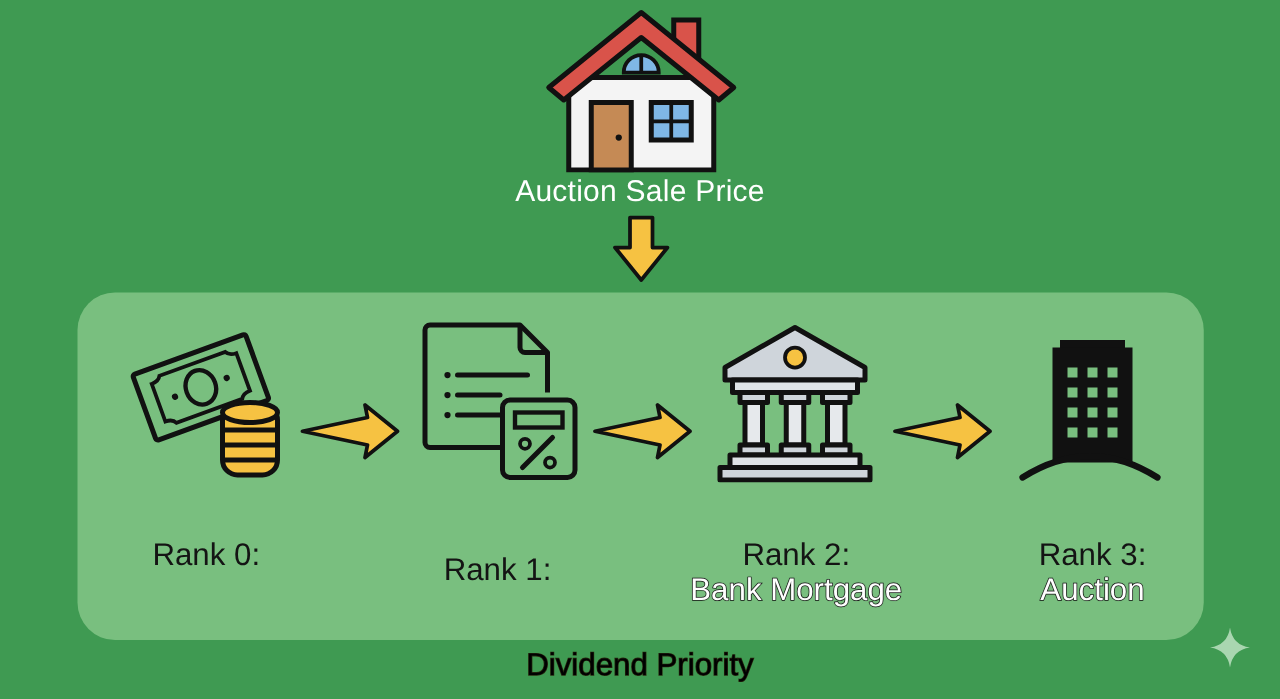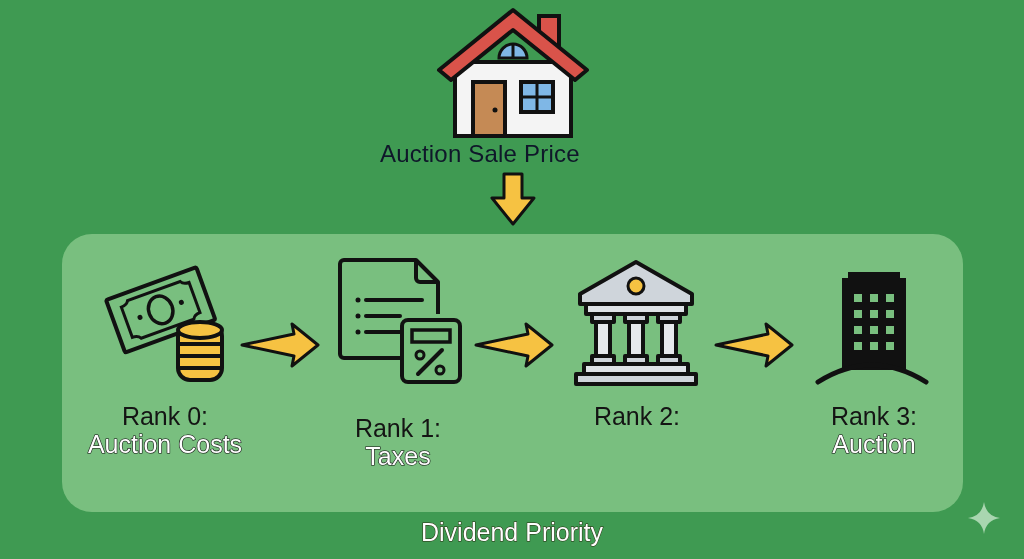--- a/index.html
+++ b/index.html
@@ -5,57 +5,57 @@
   * { box-sizing: border-box; margin: 0; padding: 0; }
   html, body { width: 1024px; height: 559px; overflow: hidden; }
   body {
     background: #3f9a52;
     font-family: "Liberation Sans", "DejaVu Sans", sans-serif;
     position: relative;
   }
   .abs { position: absolute; }
   .house { left: 435px; top: 6px; width: 156px; height: 132px; }
   .top-label {
-    left: 380px; top: 140px; width: 264px; text-align: left;
-    font-size: 24px; color: #0f172a; letter-spacing: 0.2px;
+    left: 380px; top: 140px; width: 264px; text-align: center;
+    font-size: 24px; color: #ffffff; letter-spacing: 0.2px;
   }
   .down-arrow { left: 490px; top: 172px; width: 46px; height: 54px; }
   .panel {
     left: 62px; top: 234px; width: 901px; height: 278px;
     background: #79bf7f; border-radius: 30px;
   }
   .icon-money { left: 104px; top: 258px; width: 124px; height: 126px; }
   .icon-tax { left: 334px; top: 256px; width: 132px; height: 130px; }
   .icon-bank { left: 572px; top: 258px; width: 128px; height: 128px; }
   .icon-building { left: 814px; top: 270px; width: 118px; height: 118px; }
   .arrow-r { width: 80px; height: 46px; }
   .arrow1 { left: 240px; top: 322px; }
   .arrow2 { left: 474px; top: 322px; }
   .arrow3 { left: 714px; top: 322px; }
 
   .rank {
     position: absolute; text-align: center; width: 240px;
     line-height: 28px;
   }
-  .rank .r-title { font-size: 25px; color: #141414; display: block; }
+  .rank .r-title { font-size: 25px; color: #141414; display: block; margin-top: 28px; }
   .rank .r-name, .rank .r-ko {
     font-size: 25px; color: #ffffff; display: block;
     -webkit-text-stroke: 1.1px #141414;
     paint-order: stroke fill;
     text-shadow: 0 0 1px #141414;
     font-weight: normal;
   }
   .rank0 { left: 45px; top: 402px; }
   .rank1 { left: 278px; top: 414px; }
   .rank2 { left: 517px; top: 402px; text-align: center; }
   .rank3 { left: 754px; top: 402px; text-align: center; }
 
   .footer {
     left: 362px; top: 518px; width: 300px; text-align: center;
-    font-size: 25px; color: #ffffff;
+    font-size: 25px; color: #000000;
     -webkit-text-stroke: 1px #2a2a10;
     paint-order: stroke fill;
   }
   .sparkle { left: 966px; top: 500px; width: 36px; height: 36px; }
 </style>
 </head>
 <body>
 
 <svg class="abs house" viewBox="0 0 156 132">
   <rect x="104" y="10" width="20" height="34" fill="#d9534a" stroke="#111" stroke-width="4"></rect>
@@ -157,28 +157,27 @@
       <rect x="72" y="56" width="8" height="8"></rect>
     <rect x="40" y="72" width="8" height="8"></rect>
       <rect x="56" y="72" width="8" height="8"></rect>
       <rect x="72" y="72" width="8" height="8"></rect>
   </g>
   <path d="M4,112 Q58,78 112,112" fill="none" stroke="#111" stroke-width="5" stroke-linecap="round"></path>
 </svg>
 
 <div class="rank rank0">
   <span class="r-title">Rank 0:</span>
-  <span class="r-name">Auction Costs</span>
 </div>
 <div class="rank rank1">
   <span class="r-title">Rank 1:</span>
-  <span class="r-name">Taxes</span>
 </div>
 <div class="rank rank2">
   <span class="r-title">Rank 2:</span>
+  <span class="r-name">Bank Mortgage</span>
 </div>
 <div class="rank rank3">
   <span class="r-title">Rank 3:</span>
   <span class="r-name">Auction</span>
 </div>
 
 <div class="abs footer">Dividend Priority</div>
 
 <svg class="abs sparkle" viewBox="0 0 36 36">
   <path d="M18,2 Q20,16 34,18 Q20,20 18,34 Q16,20 2,18 Q16,16 18,2 Z" fill="#a9d6b0"></path>

